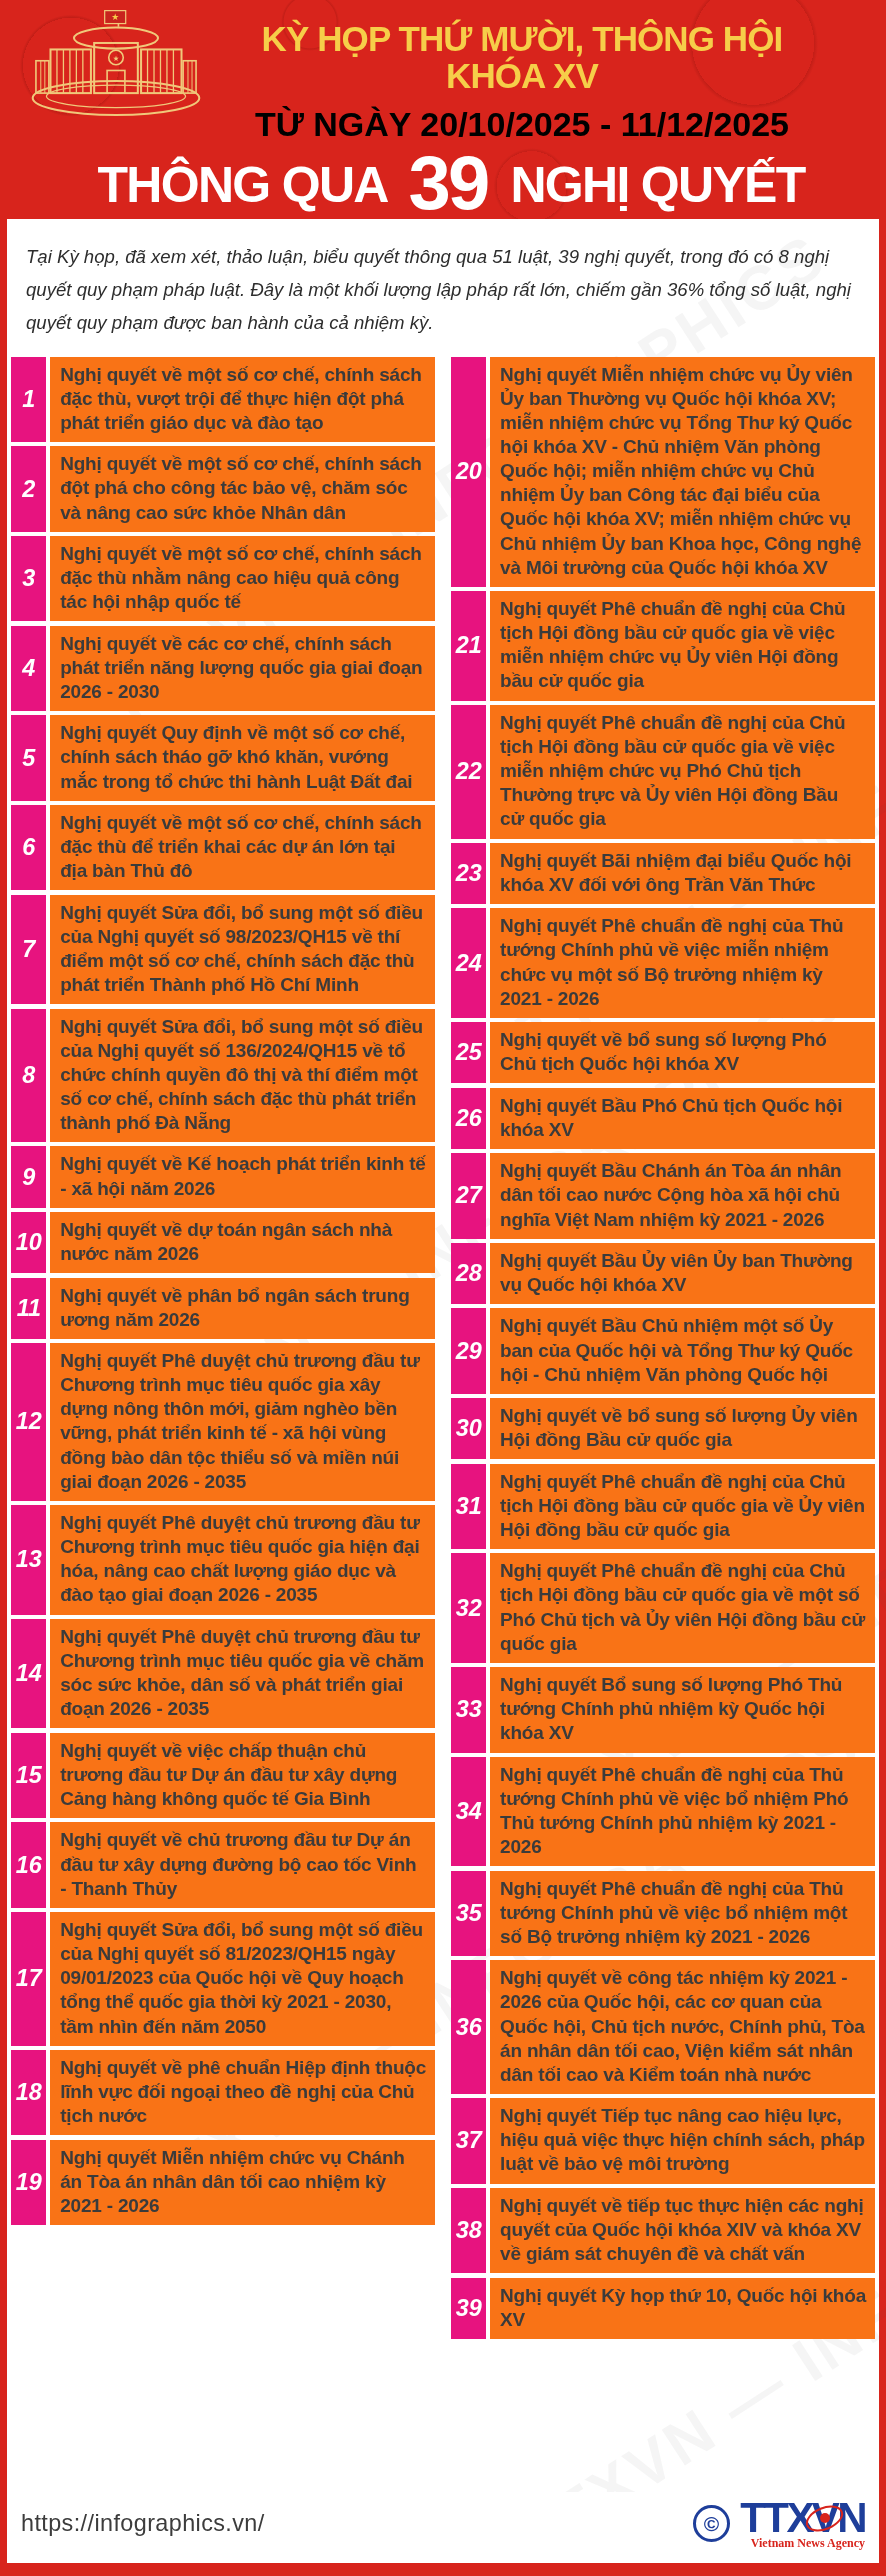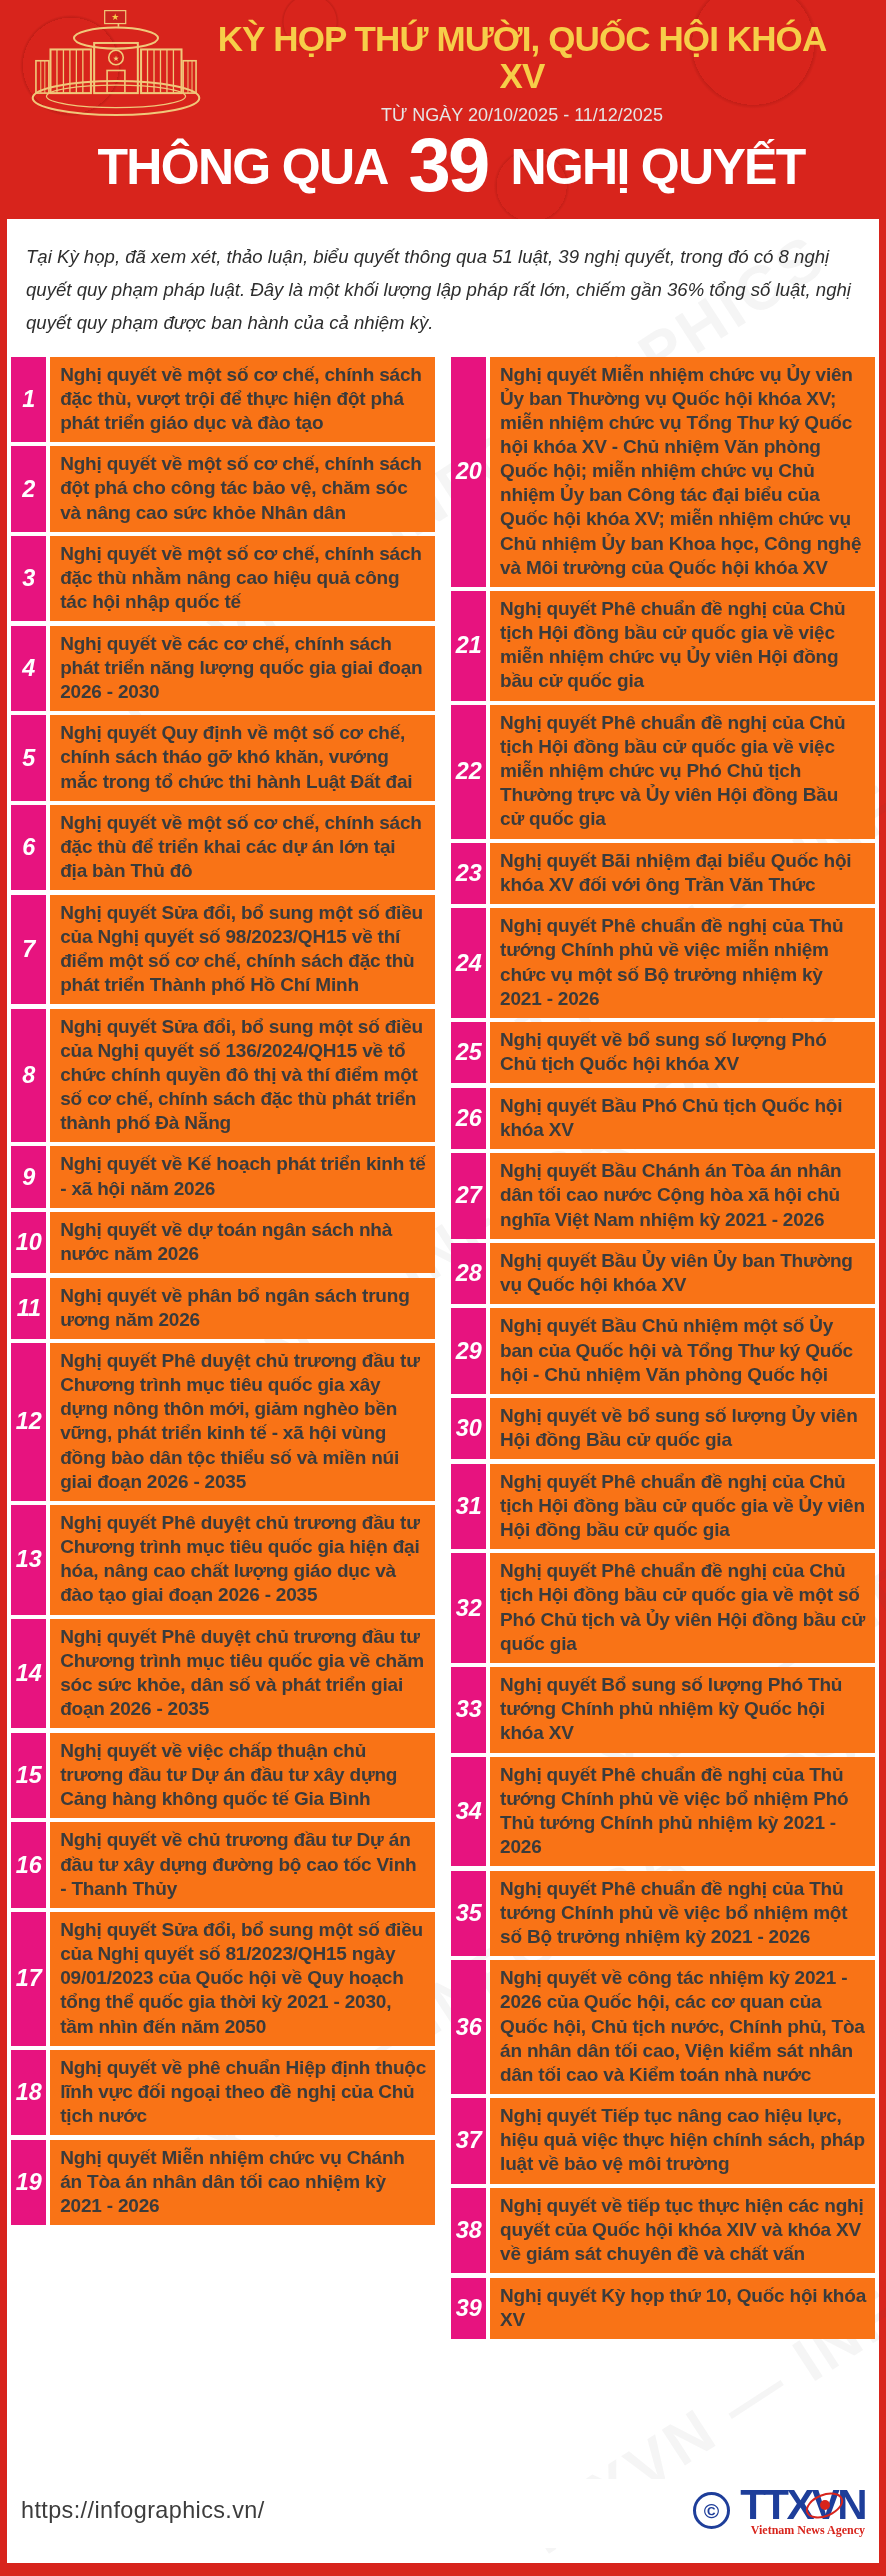--- a/index.html
+++ b/index.html
@@ -18,21 +18,21 @@
       radial-gradient(circle 61px at 60% 85%, rgba(120,10,5,.0) 35px, rgba(120,10,5,.2) 35px, rgba(120,10,5,.0) 38px),
       radial-gradient(circle 52px at 35% 10%, rgba(120,10,5,.0) 26px, rgba(120,10,5,.2) 27px, rgba(120,10,5,.0) 29px);
     pointer-events:none;
   }
   .hdr-flex{display:flex;align-items:flex-start;padding:5.2px 15.6px 0 22.5px;position:relative;}
   .building{flex:none;width:186px;height:118px;}
   .hdr-text{flex:1;text-align:center;padding:15.6px 35px 0 0;}
   .session-title{
     color:#f6ce49;font-size:35px;font-weight:bold;letter-spacing:-0.9px;line-height:1.05;
   }
-  .date-range{color:#e5e5e5;font-size:18px;font-weight:normal;margin-top:10.4px;letter-spacing:0;}
+  .date-range{color:#000000;font-size:34px;font-weight:bold;margin-top:10.4px;letter-spacing:0;}
   .main-title{
     position:relative;text-align:center;color:#fff;font-weight:bold;
     font-size:50px;letter-spacing:-1.7px;margin-top:1.7px;line-height:1;padding-left:16px;
   }
   .main-title .big-num{font-size:76px;margin:0 10.4px;vertical-align:-7px;letter-spacing:-2.6px;}
   
   .content{
     position:absolute;left:7px;right:7px;top:219px;bottom:13px;
     background:#ffffff;
   }
@@ -48,21 +48,21 @@
     flex:none;width:35px;margin-right:3.5px;background:#e7137f;color:#fff;
     display:flex;align-items:center;justify-content:center;
     font-weight:bold;font-style:italic;font-size:23.4px;
   }
   .item .txt{
     flex:1;background:#f97316;padding:6px 8.7px 7px 10.4px;
     font-weight:bold;font-size:19px;color:#3b3b3b;line-height:1.27;letter-spacing:-0.2px;
   }
   
   .footer{
-    position:absolute;left:0;right:0;bottom:15px;height:64px;background:#fff;z-index:2;
+    position:absolute;left:0;right:0;bottom:2px;height:64px;background:#fff;z-index:2;
     display:flex;align-items:center;justify-content:space-between;padding:0 14px 5.2px 14px;
   }
   .site-url{font-size:23.4px;color:#3c3c3c;letter-spacing:0.4px;}
   .vna{display:flex;align-items:center;}
   .copy-icon{
     width:31px;height:31px;border:3.5px solid #1e3e9a;border-radius:50%;
     color:#1e3e9a;font-size:21px;font-weight:bold;
     display:flex;align-items:center;justify-content:center;margin-right:10.4px;
   }
   .vna-wordmark{position:relative;line-height:0.9;text-align:right;}
@@ -102,21 +102,21 @@
 
         <rect x="146" y="52" width="50" height="54" stroke="#f0c87a" stroke-width="2.5"></rect>
         <path d="M154 52v54M162 52v54M170 52v54M178 52v54M186 52v54" stroke="#f0c87a" stroke-width="1.6"></path>
         <rect x="198" y="66" width="16" height="40" stroke="#f0c87a" stroke-width="2"></rect>
         <path d="M204 66v40M209 66v40" stroke="#f0c87a" stroke-width="1.2"></path>
 
         <ellipse cx="115" cy="112" rx="103" ry="21" stroke="#f0c87a" stroke-width="2.5"></ellipse>
         <ellipse cx="115" cy="110" rx="86" ry="14" stroke="#f0c87a" stroke-width="1.5"></ellipse>
       </svg>
       <div class="hdr-text">
-        <div class="session-title">KỲ HỌP THỨ MƯỜI, QUỐC HỘI KHÓA XV</div>
+        <div class="session-title">KỲ HỌP THỨ MƯỜI, THÔNG HỘI KHÓA XV</div>
         <div class="date-range">TỪ NGÀY 20/10/2025 - 11/12/2025</div>
       </div>
     </div>
     <div class="main-title">
       <span>THÔNG QUA</span>
       <span class="big-num">39</span>
       <span>NGHỊ QUYẾT</span>
     </div>
   </div>
 

